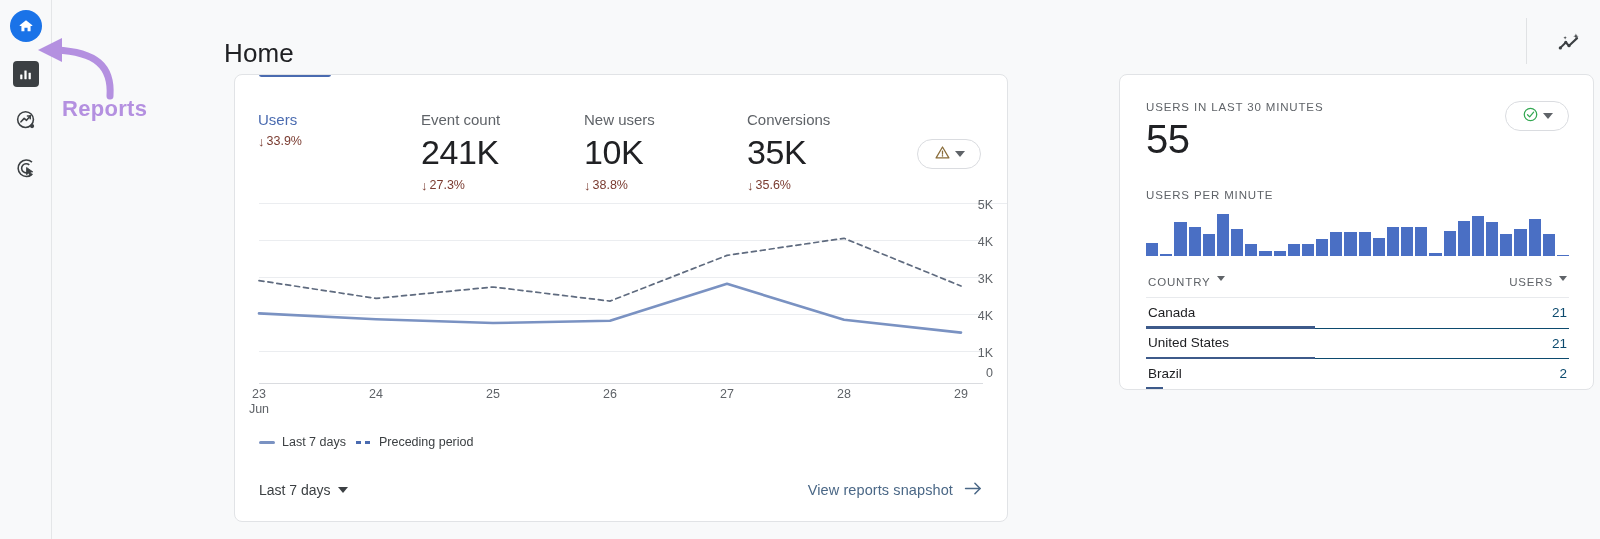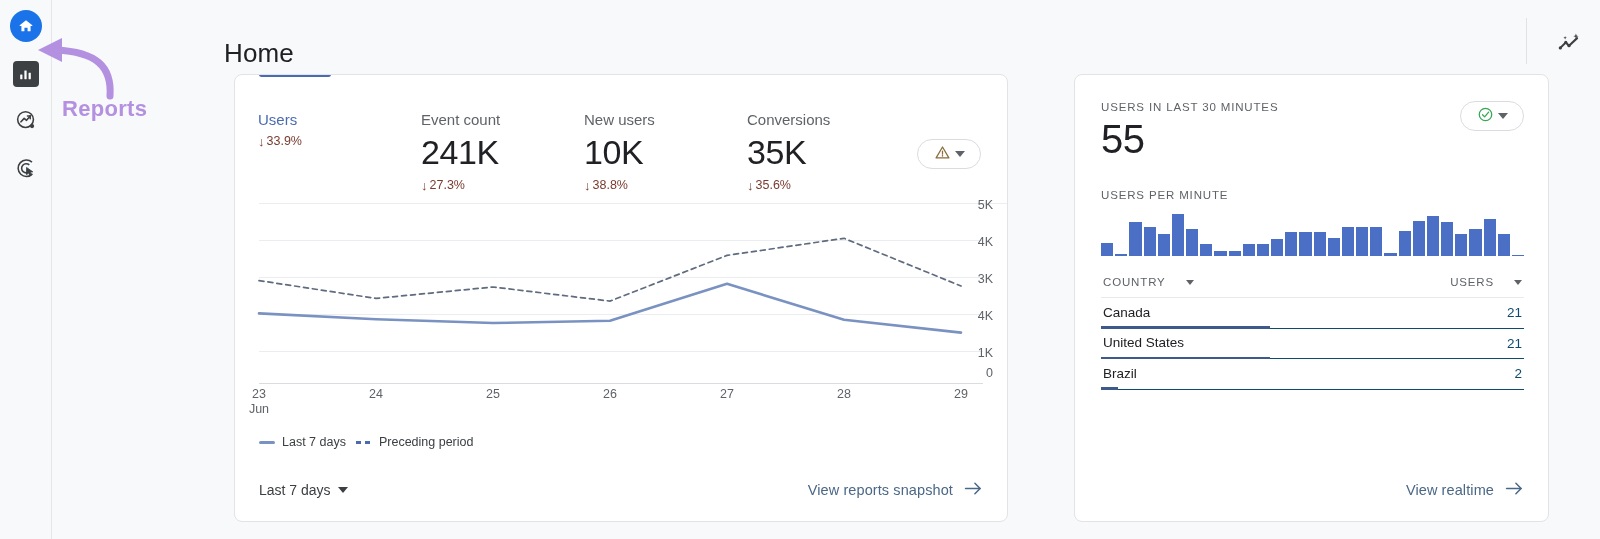--- a/index.html
+++ b/index.html
@@ -60,21 +60,21 @@
 
   
   .card {
     position: absolute; top: 74px;
     background: #fff;
     border: 1px solid #e1e3e6;
     border-radius: 8px;
     overflow: hidden;
   }
   #overview-card { left: 182px; width: 774px; height: 448px; }
-  #realtime-card { left: 1022px; width: 475px; height: 448px; }
+  #realtime-card { left: 1067px; width: 475px; height: 316px; }
 
   
   .tab-indicator {
     position: absolute; left: 24px; top: -3px;
     width: 72px; height: 5px;
     background: #4a6bb0;
     border-radius: 3px;
   }
 
   
@@ -182,21 +182,21 @@
     margin-top: 13px; height: 42px;
     display: flex; align-items: flex-end; gap: 2px;
   }
   .spark-bar { flex: 1; background: #4a6fc4; min-height: 1px; }
 
   .tbl-head {
     display: flex; align-items: center;
     margin-top: 20px; padding: 0 2px 9px 2px;
     font-size: 11.5px; color: #5f6368; letter-spacing: .85px; font-weight: 500;
   }
-  .th { display: flex; align-items: center; gap: 20px; cursor: pointer; }
+  .th { display: flex; align-items: flex-start; gap: 6px; cursor: pointer; }
   .th-right { margin-left: auto; }
   .th-chev { width: 0; height: 0; border-left: 4px solid transparent;
              border-right: 4px solid transparent; border-top: 5px solid #5f6368; }
 
   .rows { border-top: 1px solid #e8eaed; }
   .row {
     position: relative;
     display: flex; align-items: center;
     height: 30.5px;
     border-bottom: 1px solid #0c4a6e;
@@ -490,31 +490,20 @@
               <span class="row-bar" style="width: 40%;"></span>
             </div>
             <div class="row">
               <span class="row-name">Brazil</span>
               <span class="row-val">2</span>
               <span class="row-bar" style="width: 4%;"></span>
             </div>
           </div>
       </div>
 
-      <div class="rt-footer">
-        <div class="footer-link">
-          <span>View realtime</span>
-          <span>
-            <svg width="19" height="15" viewBox="0 0 20 16" fill="none" stroke="#4a6786" stroke-width="1.6" stroke-linecap="round" stroke-linejoin="round">
-              <line x1="1.5" y1="8" x2="17" y2="8"></line>
-              <polyline points="11.5,2.5 17,8 11.5,13.5"></polyline>
-            </svg>
-          </span>
-        </div>
-      </div>
     </section>
   </div>
 
   <div class="annotation">
     <svg width="180" height="130">
       <path d="M110 96 C 112 66, 96 52, 56 50" fill="none" stroke="#b490e0" stroke-width="7" stroke-linecap="round"></path>
       <path d="M38 50 L62 38 L62 62 Z" fill="#b490e0"></path>
     </svg>
     <div class="anno-label">Reports</div>
   </div>

